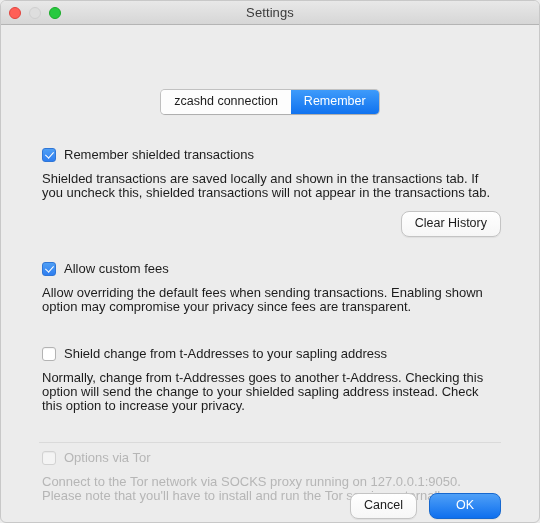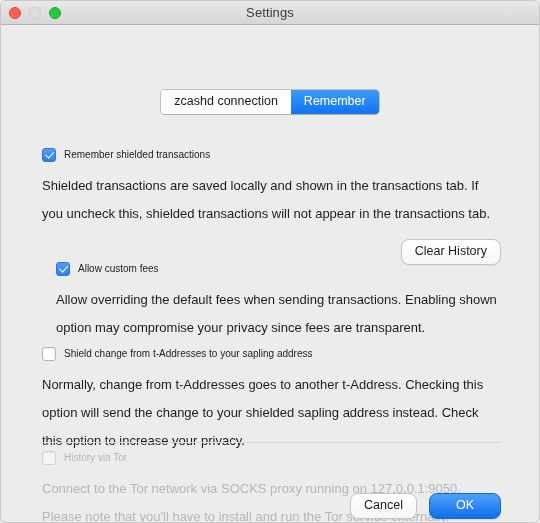--- a/index.html
+++ b/index.html
@@ -139,29 +139,29 @@
     background: #ffffff;
     border: 1px solid #b3b3b3;
     box-shadow: inset 0 1px 1px rgba(0,0,0,0.05);
   }
   .cb.off.disabled {
     background: #f4f4f4;
     border: 1px solid #d2d2d2;
   }
 
   .check-label {
-    font-size: 10px;
+    font-size: 13px;
     color: #1d1d1d;
     line-height: 17px;
   }
 
   .desc {
     font-size: 13px;
     color: #1d1d1d;
-    line-height: 28px;
+    line-height: 14px;
     margin-top: 9px;
     max-width: 462px;
   }
 
   .disabled-text { color: #b6b6b6; }
 
   .clear-row {
     display: flex;
     justify-content: flex-end;
     padding: 0 38px 0 41px;
@@ -206,21 +206,21 @@
   .footer-buttons {
     position: absolute;
     right: 38px;
     top: 51px;
     display: flex;
     gap: 12px;
     align-items: flex-start;
   }
 
   .sec1 { position: absolute; top: 3px;   left: 0; right: 0; }
-  .sec2 { position: absolute; top: 117px; left: 0; right: 0; margin-left: 14px; }
+  .sec2 { position: absolute; top: 117px; left: 0; right: 0; }
   .sec3 { position: absolute; top: 202px; left: 0; right: 0; }
   .sec4 { position: absolute; top: 306px; left: 0; right: 0; }
 </style>
 </head>
 <body>
 
 <div class="window">
 
   <div class="titlebar">
     <div class="traffic">
@@ -270,21 +270,21 @@
           <div class="check-label">Shield change from t-Addresses to your sapling address</div>
         </div>
         <div class="desc">Normally, change from t-Addresses goes to another t-Address. Checking this option will send the change to your shielded sapling address instead. Check this option to increase your privacy.</div>
       </div>
     </div>
 
     <div class="sec4">
       <div class="section">
         <div class="check-row">
           <div class="cb off disabled"></div>
-          <div class="check-label disabled-text">History via Tor</div>
+          <div class="check-label disabled-text">Options via Tor</div>
         </div>
         <div class="desc disabled-text">Connect to the Tor network via SOCKS proxy running on 127.0.0.1:9050. Please note that you'll have to install and run the Tor service externally.</div>
       </div>
     </div>
 
     <div class="footer">
       <div class="footer-divider"></div>
       <div class="footer-buttons">
         <button class="btn">Cancel</button>
         <button class="btn primary">OK</button>

